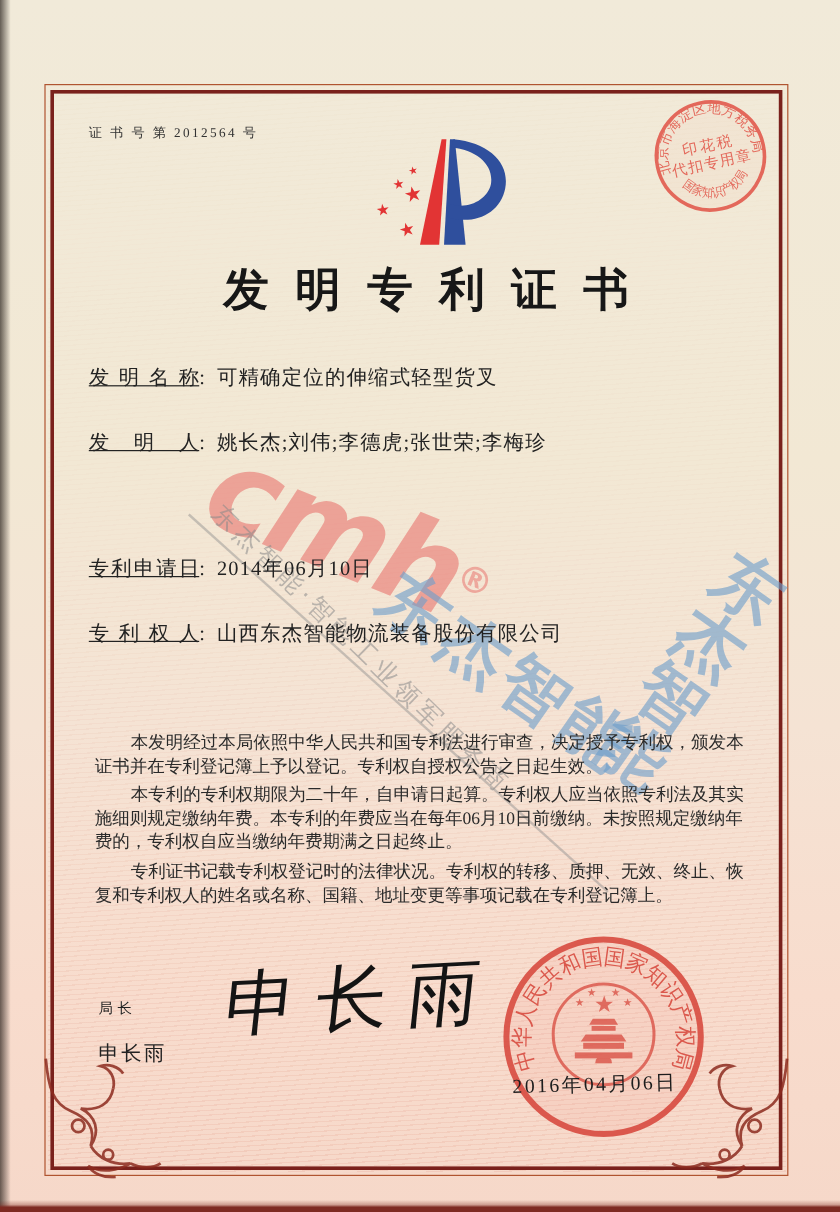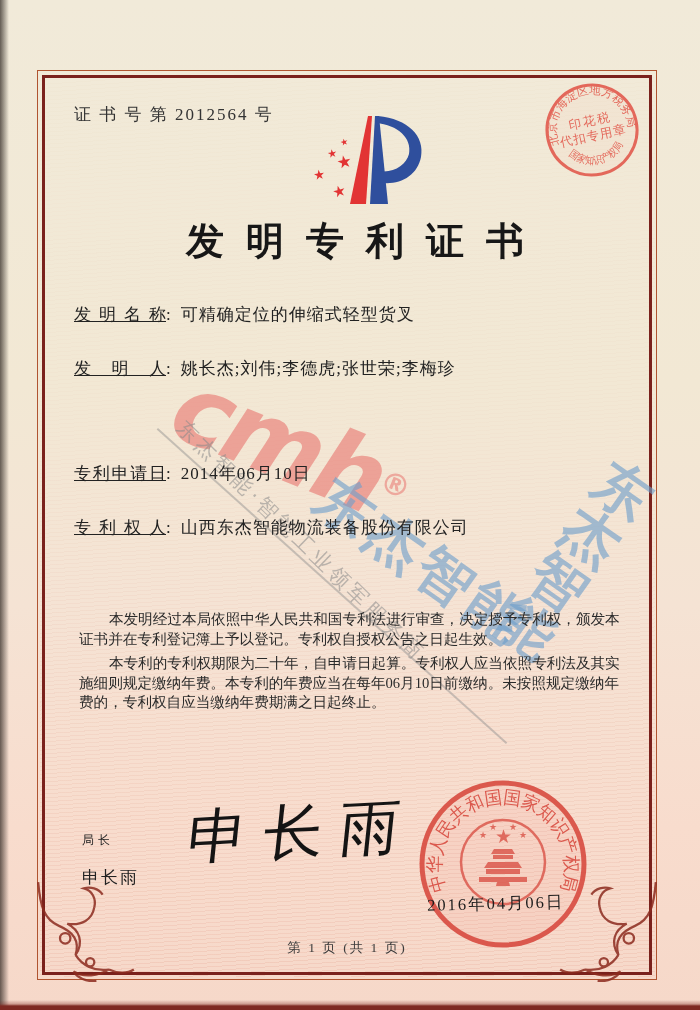--- a/index.html
+++ b/index.html
@@ -32,21 +32,21 @@
     font-size:98px;line-height:1;color:var(--wm-red,#e86b66);opacity:.55;transform:rotate(22deg);transform-origin:left top;letter-spacing:-4px;}
   .wm-reg{font-size:30px;vertical-align:28px;letter-spacing:0;opacity:.9;}
   .wm-brand{font-family:"DejaVu Sans",sans-serif;font-weight:bold;font-size:56px;line-height:1;
     color:var(--wm-blue,#6f9fcb);opacity:.62;transform:rotate(35deg);transform-origin:left top;letter-spacing:5px;}
   .wm-brand1{left:338px;top:468px;}
   .wm-brand2{left:616px;top:452px;}
   .wm-tagline{left:190px;top:414px;font-family:"DejaVu Sans",sans-serif;font-size:21px;color:var(--wm-gray,#8a8a8a);
     opacity:.55;transform:rotate(44deg);transform-origin:left top;letter-spacing:4px;}
   
   .content{position:absolute;inset:0;z-index:5;color:var(--ink,#222);}
-  .cert-no{position:absolute;left:74px;top:103px;font-size:17px;letter-spacing:2px;color:#333;}
+  .cert-no{position:absolute;left:74px;top:103px;font-size:11px;letter-spacing:2px;color:#333;}
   .logo{position:absolute;left:292px;top:108px;width:140px;height:104px;}
   .title{position:absolute;left:0;top:216px;width:100%;text-align:center;font-size:38px;font-weight:bold;
     letter-spacing:22px;padding-left:32px;box-sizing:border-box;color:#171717;}
   .frow{position:absolute;left:74px;font-size:17px;white-space:nowrap;color:#222;}
   .flabel{display:inline-block;width:92px;text-align:justify;text-align-last:justify;text-decoration:underline;}
   .fcolon{margin-right:10px;}
   .fvalue{letter-spacing:1px;}
   .body-text{position:absolute;left:74px;top:605px;width:556px;font-size:14.6px;line-height:19.6px;color:#2a2a2a;}
   .body-text p{margin:5px;text-indent:2.05em;}
   .sig-role{position:absolute;left:82px;top:832px;font-size:12px;letter-spacing:4px;}
@@ -129,27 +129,27 @@
     <div class="frow" style="top:462px">
       <span class="flabel">专利申请日</span><span class="fcolon">:</span><span class="fvalue">2014年06月10日</span>
     </div>
     <div class="frow" style="top:516px">
       <span class="flabel">专利权人</span><span class="fcolon">:</span><span class="fvalue">山西东杰智能物流装备股份有限公司</span>
     </div>
 
     <div class="body-text">
       <p>本发明经过本局依照中华人民共和国专利法进行审查，决定授予专利权，颁发本证书并在专利登记簿上予以登记。专利权自授权公告之日起生效。</p>
       <p>本专利的专利权期限为二十年，自申请日起算。专利权人应当依照专利法及其实施细则规定缴纳年费。本专利的年费应当在每年06月10日前缴纳。未按照规定缴纳年费的，专利权自应当缴纳年费期满之日起终止。</p>
+      <p>专利证书记载专利权登记时的法律状况。专利权的转移、质押、无效、终止、恢复和专利权人的姓名或名称、国籍、地址变更等事项记载在专利登记簿上。</p>
     </div>
 
     <div class="sig-role">局长</div>
     <div class="sig-name">申长雨</div>
     <div class="sig-script">申长雨</div>
 
-    <div class="footer">第 1 页 (共 1 页)</div>
   </div>
 
   <svg class="seal" viewBox="0 0 192 192">
     <defs>
       <path id="sealArc" d="M 39,122 A 62,62 0 1 1 153,122" fill="none"></path>
     </defs>
     <circle cx="96" cy="96" r="81" fill="rgba(228,100,92,0.09)" stroke="var(--seal-red,#d84b40)" stroke-width="5"></circle>
     <text font-size="18.5" fill="var(--seal-red,#d84b40)">
       <textPath href="#sealArc" startOffset="0" textLength="244" lengthAdjust="spacingAndGlyphs">中华人民共和国国家知识产权局</textPath>
     </text>

